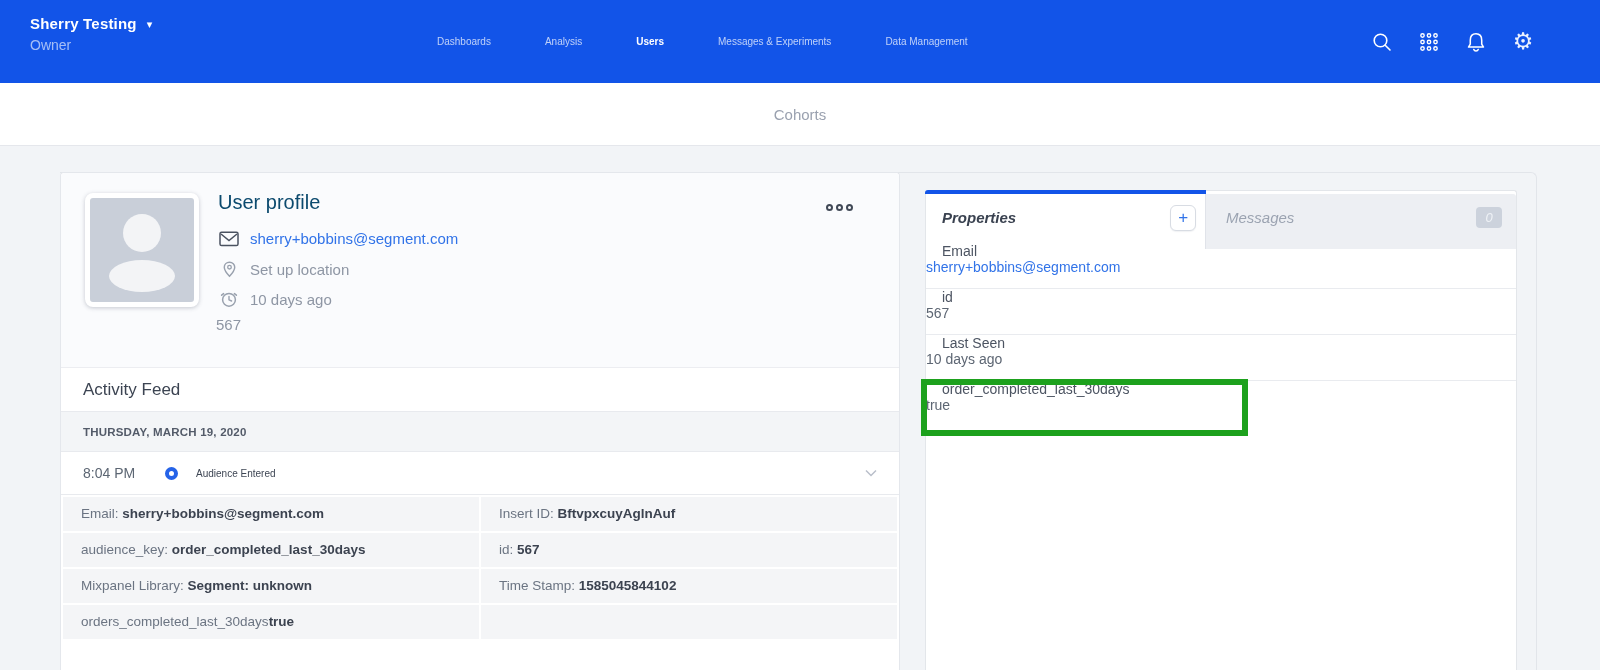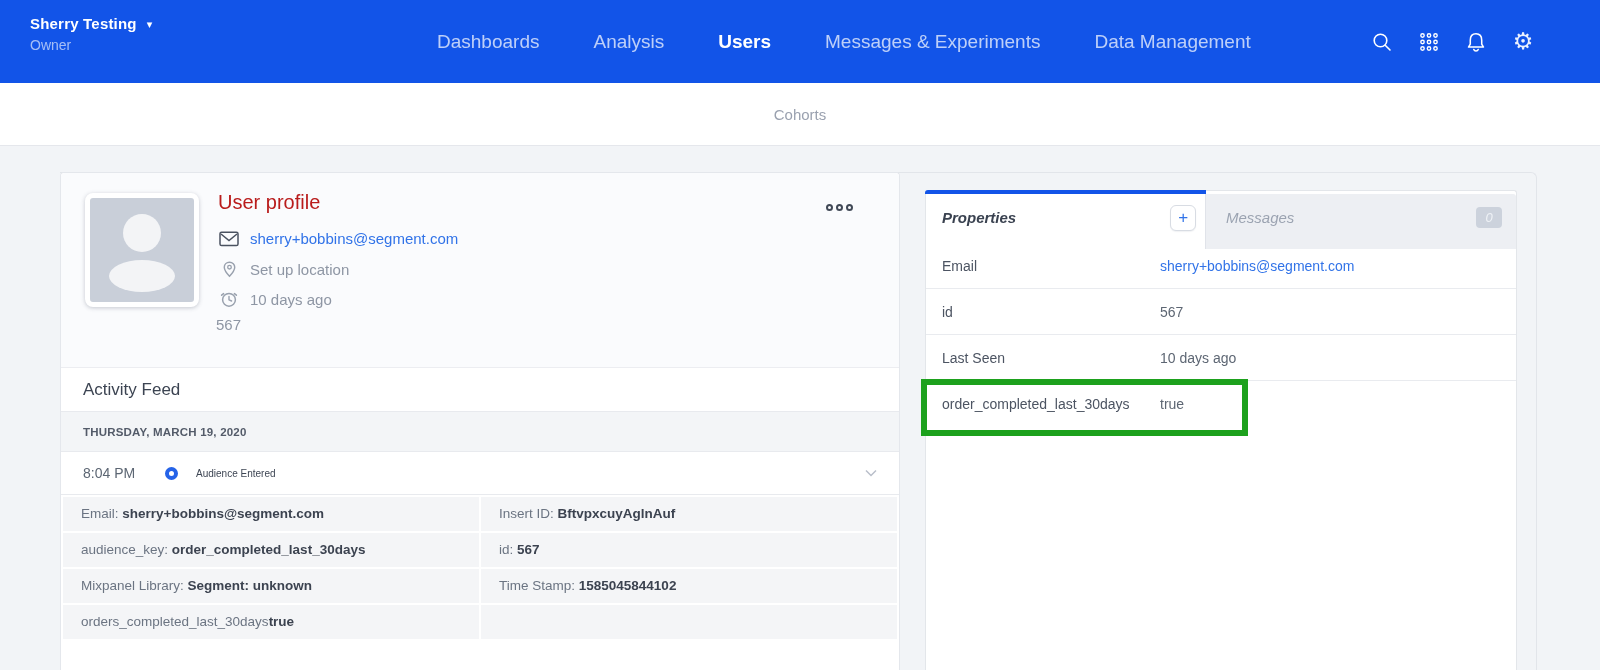--- a/index.html
+++ b/index.html
@@ -13,21 +13,21 @@
   
   .topbar {
     position: absolute; left: 0; top: 0; width: 1600px; height: 91px;
     background: #1254e8; color: #fff;
   }
   .workspace { position: absolute; left: 30px; top: 15px; }
   .workspace-name { font-size: 15px; font-weight: bold; letter-spacing: .2px; cursor: pointer; display: flex; align-items: center; gap: 10px; }
   .workspace-caret { font-size: 11px; line-height: 1; position: relative; top: 1px; }
   .workspace-role { font-size: 14px; color: rgba(255,255,255,.62); margin-top: 5px; }
   .topnav { position: absolute; left: 437px; top: 0; height: 83px; display: flex; align-items: center; gap: 54px; }
-  .topnav .nav-item { font-size: 19px; color: rgba(255,255,255,.72); cursor: pointer; white-space: nowrap; text-align: right; }
+  .topnav .nav-item { font-size: 10px; color: rgba(255,255,255,.72); cursor: pointer; white-space: nowrap; text-align: right; }
   .topnav .nav-item.active { color: #fff; font-weight: bold; }
   .topbar-icons { position: absolute; right: 66px; top: 0; height: 83px; display: flex; align-items: center; gap: 25px; }
   .tb-icon { width: 22px; height: 22px; display: flex; align-items: center; justify-content: center; cursor: pointer; }
   .gear-glyph { font-family: "DejaVu Sans", sans-serif; font-size: 23px; color: rgba(255,255,255,.92); line-height: 1; }
   
   .tabbar {
     position: absolute; left: 0; top: 83px; width: 1600px; height: 63px;
     background: #fff; border-bottom: 1px solid #e5e7ec;
   }
   .tabbar-inner { position: absolute; left: 0; width: 1600px; top: 0; height: 62px; display: flex; justify-content: center; gap: 0; }
@@ -48,21 +48,21 @@
     border-radius: 4px 4px 0 0;
   }
   .profile-section { position: relative; height: 195px; background: #fafbfd; border-bottom: 1px solid #ecedf1; border-radius: 4px 4px 0 0; }
   .avatar {
     position: absolute; left: 24px; top: 20px; width: 114px; height: 114px;
     background: #c9cfd9; border: 5px solid #fff; border-radius: 8px;
     box-shadow: 0 1px 4px rgba(60,70,90,.28);
   }
   .avatar .head { position: absolute; left: 33px; top: 16px; width: 38px; height: 38px; background: #f3f4f6; border-radius: 50%; }
   .avatar .body { position: absolute; left: 19px; bottom: 10px; width: 66px; height: 32px; background: #f3f4f6; border-radius: 50%; }
-  .profile-title { position: absolute; left: 157px; top: 18px; font-size: 20px; color: #b91c1c; }
+  .profile-title { position: absolute; left: 157px; top: 18px; font-size: 20px; color: #0c4a6e; }
   .profile-row { position: absolute; left: 157px; display: flex; align-items: center; gap: 10px; font-size: 15px; }
   .profile-row .p-icon { width: 22px; display: flex; justify-content: center; }
   .profile-email-text { color: #3173e8; cursor: pointer; }
   .profile-muted { color: #8e96a4; }
   .profile-id { position: absolute; left: 155px; top: 143px; font-size: 15px; color: #8e96a4; }
   .more-dots { position: absolute; right: 46px; top: 31px; display: flex; gap: 3px; cursor: pointer; }
   .more-dots i { width: 7px; height: 7px; border: 2px solid #414957; border-radius: 50%; display: block; }
   .activity-header { height: 44px; display: flex; align-items: center; padding-left: 22px; font-size: 17px; color: #3c4452; border-bottom: 1px solid #e8eaee; background: #fff; }
   .date-strip { height: 40px; display: flex; align-items: center; padding-left: 22px; background: #f3f5f7; border-bottom: 1px solid #e8eaee; font-size: 11.5px; font-weight: bold; color: #535b69; letter-spacing: .2px; }
   .event-row { height: 43px; display: flex; align-items: center; padding: 0 22px; border-bottom: 1px solid #e8eaee; background: #fff; cursor: pointer; }
@@ -81,21 +81,21 @@
     border-radius: 3px 3px 0 0;
   }
   .panel-tabs { position: relative; height: 52px; border-bottom: 6px solid #4d7c0f; font-style: italic; }
   .properties-tab { position: absolute; left: 0; top: 0; width: 279px; height: 52px; background: #fff; }
   .properties-tab .blue-top { position: absolute; left: -1px; top: -1px; width: 281px; height: 4px; background: #1254e8; border-radius: 3px 0 0 0; }
   .properties-label { position: absolute; left: 16px; top: 18px; font-size: 15px; font-weight: bold; color: #3a4250; }
   .add-prop-btn { position: absolute; left: 244px; top: 14px; width: 26px; height: 26px; background: #fff; border: 1px solid #d8dce3; border-radius: 6px; color: #3173e8; font-size: 17px; line-height: 23px; text-align: center; cursor: pointer; box-shadow: 0 1px 1px rgba(80,90,110,.08); }
   .messages-tab { position: absolute; left: 279px; top: 3px; right: 0; height: 55px; background: #edeff3; border-left: 1px solid #e0e3e9; border-top-right-radius: 3px; cursor: pointer; }
   .messages-label { position: absolute; left: 20px; top: 15px; font-size: 15px; color: #9ba3b1; }
   .messages-badge { position: absolute; right: 14px; top: 13px; min-width: 26px; height: 21px; background: #ccd2dc; border-radius: 4px; color: #eff2f6; font-size: 13px; line-height: 21px; text-align: center; }
-  .prop-row { height: 46px; display: flex; align-items: center; border-bottom: 1px solid #e9ebef; font-size: 14px; }
+  .prop-row { height: 46px; display: flex; align-items: flex-start; border-bottom: 1px solid #e9ebef; font-size: 14px; flex-direction: column; }
   .prop-label { width: 234px; padding-left: 16px; color: #4c5462; }
   .prop-value { color: #5d6673; }
   .prop-value.link { color: #3173e8; cursor: pointer; }
   
   .green-annotation {
     position: absolute; left: 921px; top: 379px; width: 327px; height: 57px;
     border: 6px solid #1da11d; z-index: 50; pointer-events: none;
   }
 </style>
 </head>

